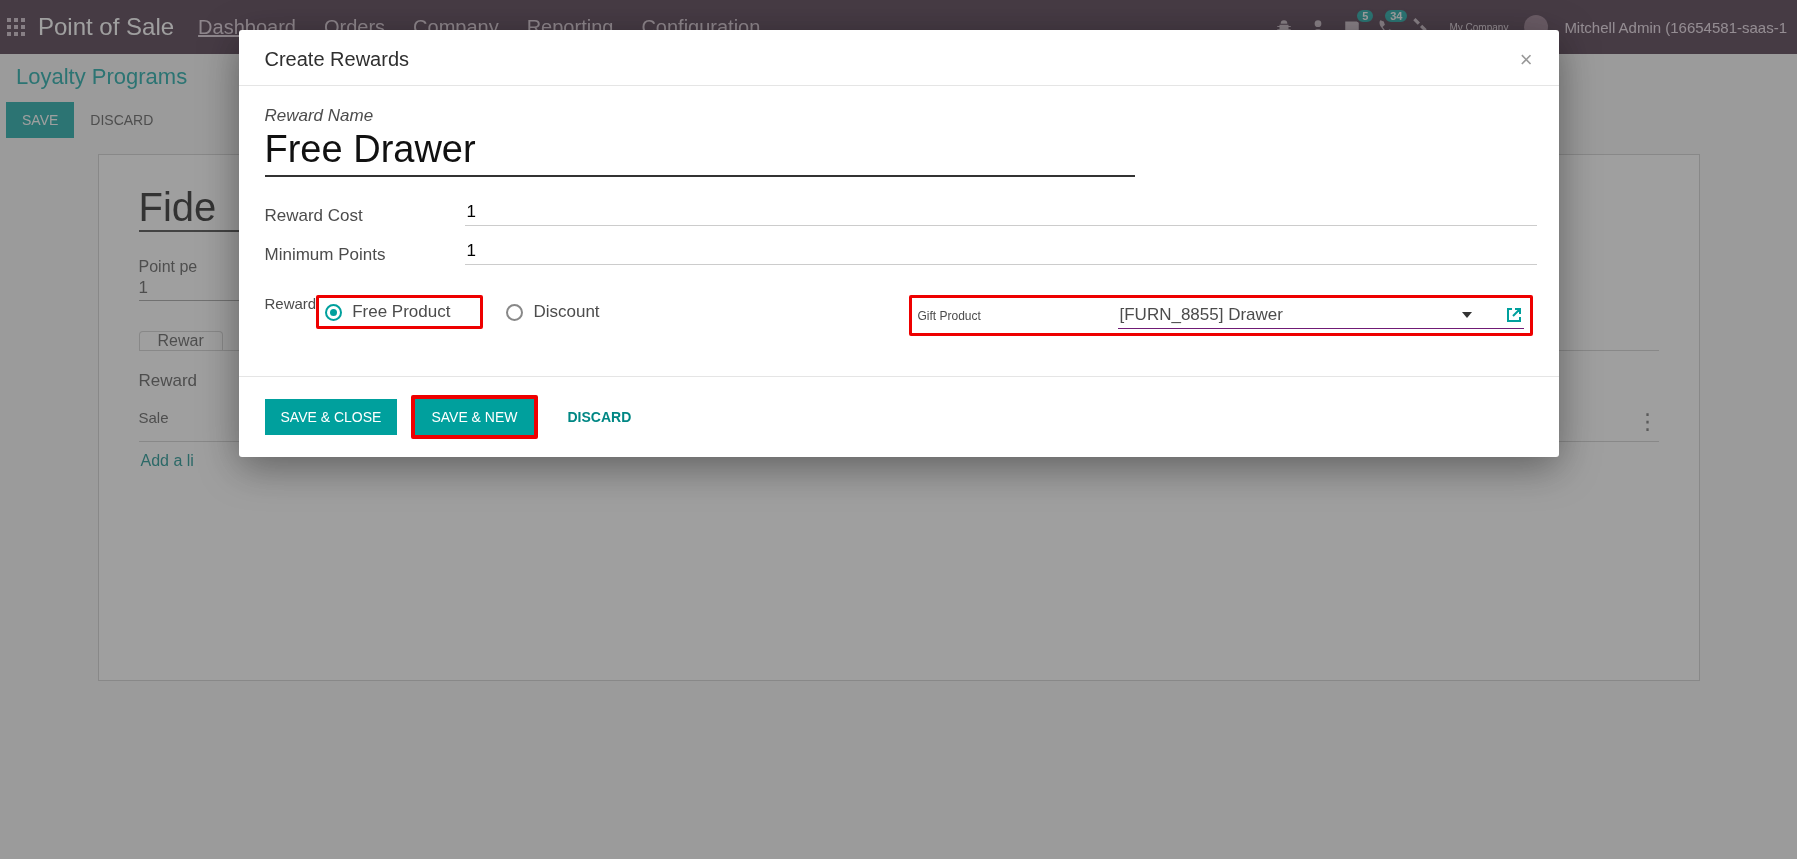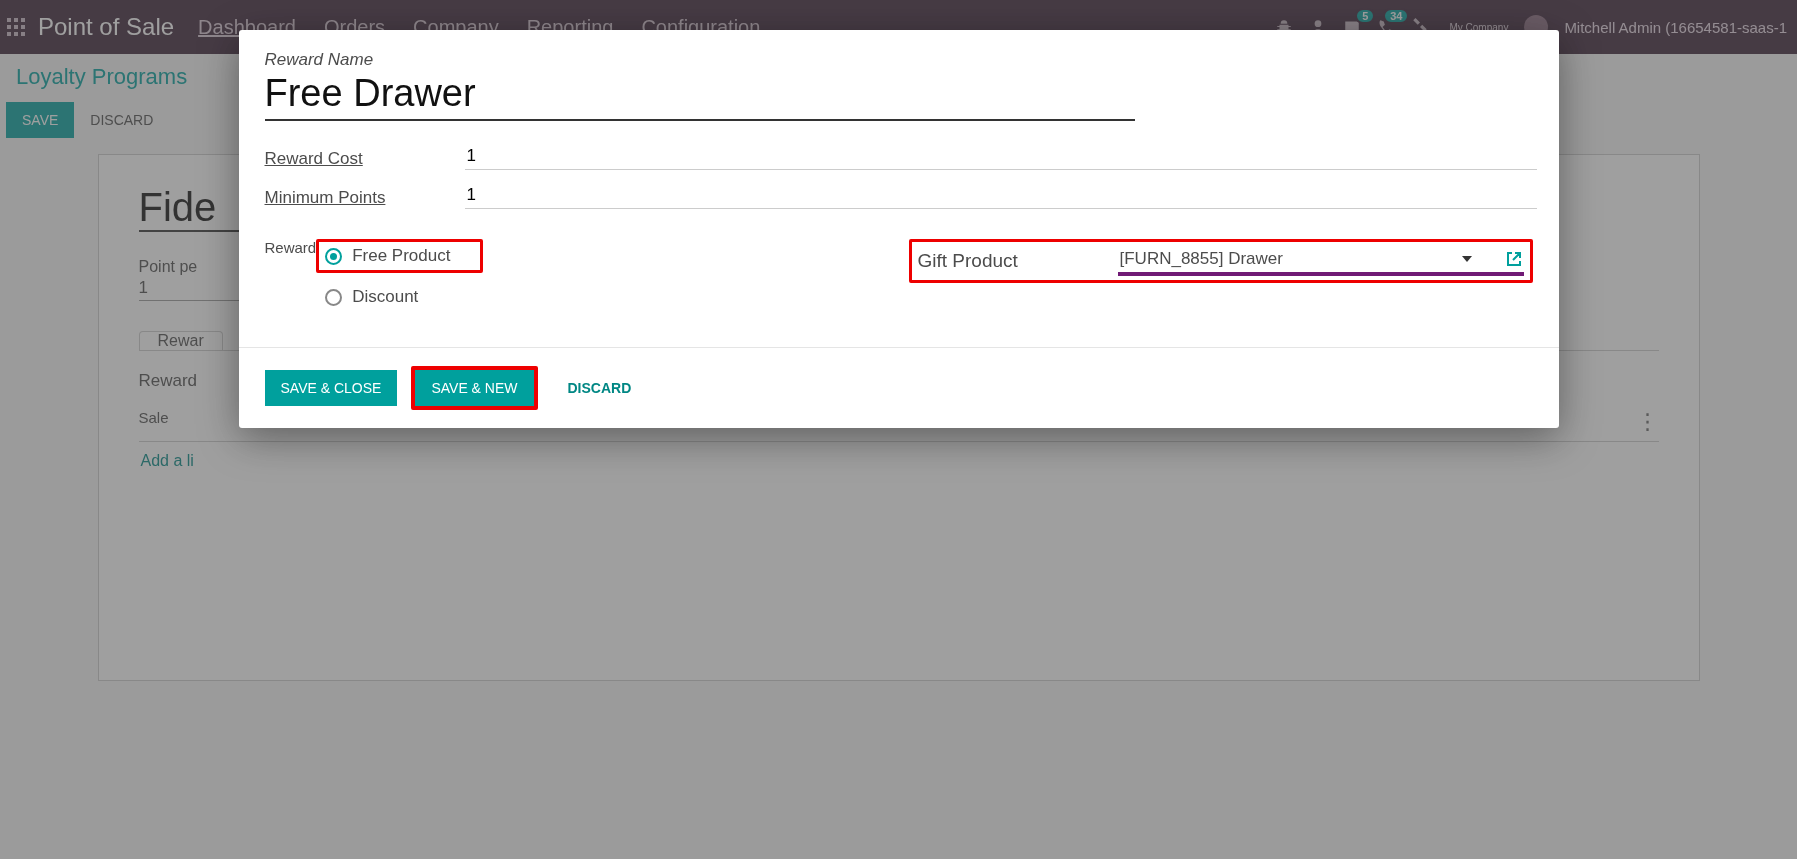--- a/index.html
+++ b/index.html
@@ -50,35 +50,35 @@
   .overlay{position:fixed;inset:0;background:rgba(80,80,80,.55);display:flex;align-items:flex-start;justify-content:center;}
   .modal{background:#fff;margin-top:30px;width:1320px;max-width:92vw;border-radius:3px;box-shadow:0 10px 40px rgba(0,0,0,.4);}
   .modal-header{display:flex;align-items:center;padding:18px 26px 14px 26px;border-bottom:1px solid #e5e5e5;}
   .modal-title{font-size:20px;font-weight:500;color:#2f2f2f;}
   .modal-close{margin-left:auto;color:#999;font-size:22px;cursor:pointer;line-height:1;}
   .modal-body{padding:20px 26px 40px 26px;}
   .modal-footer{border-top:1px solid #e5e5e5;padding:18px 26px;display:flex;align-items:center;gap:14px;}
   
   .fld-name-label{font-size:17px;color:var(--gray-text);font-weight:500;font-style:italic;}
   .fld-name-input{display:block;width:870px;max-width:100%;font-size:38px;font-weight:400;color:#111;border:none;border-bottom:2px solid #333;padding:2px 0 4px 0;outline:none;font-family:inherit;}
-  .row{display:flex;align-items:center;margin-top:22px;text-decoration:underline;}
+  .row{display:flex;align-items:flex-end;margin-top:22px;}
   .row .lab{width:200px;color:var(--gray-text);font-weight:500;font-size:17px;padding-top:4px;}
   .row .val{flex:1;}
   .text-input{width:100%;border:none;border-bottom:1px solid #ccc;font-size:17px;padding:3px 2px;outline:none;font-family:inherit;}
-  .radio-group{display:flex;flex-direction:column;gap:14px;}
+  .radio-group{display:flex;flex-direction:row;gap:14px;}
   .radio-item{display:flex;align-items:center;gap:10px;font-size:17px;}
   .radio{width:17px;height:17px;border:2px solid #888;border-radius:50%;display:inline-flex;align-items:center;justify-content:center;box-sizing:border-box;}
   .radio.checked{border-color:var(--odoo-teal);}
   .radio.checked .dot{width:7px;height:7px;background:var(--odoo-teal);border-radius:50%;}
   
   .reward-row{display:flex;align-items:flex-start;margin-top:30px;gap:20px;}
   .reward-left{display:flex;align-items:flex-start;width:50%;}
   .reward-right{display:flex;align-items:center;width:50%;}
-  .gift-label{width:200px;color:var(--gray-text);font-weight:500;font-size:19px;}
-  .gift-field{flex:1;display:flex;align-items:center;border-bottom:4px solid #701a75;padding:3px 2px;gap:20px;}
+  .gift-label{width:200px;color:var(--gray-text);font-weight:500;font-size:12px;}
+  .gift-field{flex:1;display:flex;align-items:center;border-bottom:1px solid #701a75;padding:3px 2px;gap:20px;}
   .gift-field .gval{flex:1;font-size:17px;}
   .caret{border-left:5px solid transparent;border-right:5px solid transparent;border-top:6px solid #333;margin-right:14px;}
   .ext{width:16px;height:16px;color:var(--odoo-teal);}
   
   .redbox{border:3px solid var(--red-box);border-radius:2px;padding:2px 4px;}
   .redbox-lg{border:4px solid var(--red-box);}
 </style>
 </head>
 <body>
 
@@ -159,20 +159,24 @@
         <span>Sale</span>
         <span class="kebab">⋮</span>
       </div>
       <div class="add-line">Add a li</div>
     </div>
   </div>
 </div>
 
 <div class="overlay">
   <div class="modal">
+    <div class="modal-header">
+      <span class="modal-title">Create Rewards</span>
+      <span class="modal-close">×</span>
+    </div>
 
     <div class="modal-body">
       <div class="fld-name-label">Reward Name</div>
       <input class="fld-name-input" value="Free Drawer" style="">
 
       <div class="row">
         <div class="lab">Reward Cost</div>
         <div class="val"><input class="text-input" value="1" style=""></div>
       </div>
       <div class="row" style="margin-top:12px;">

